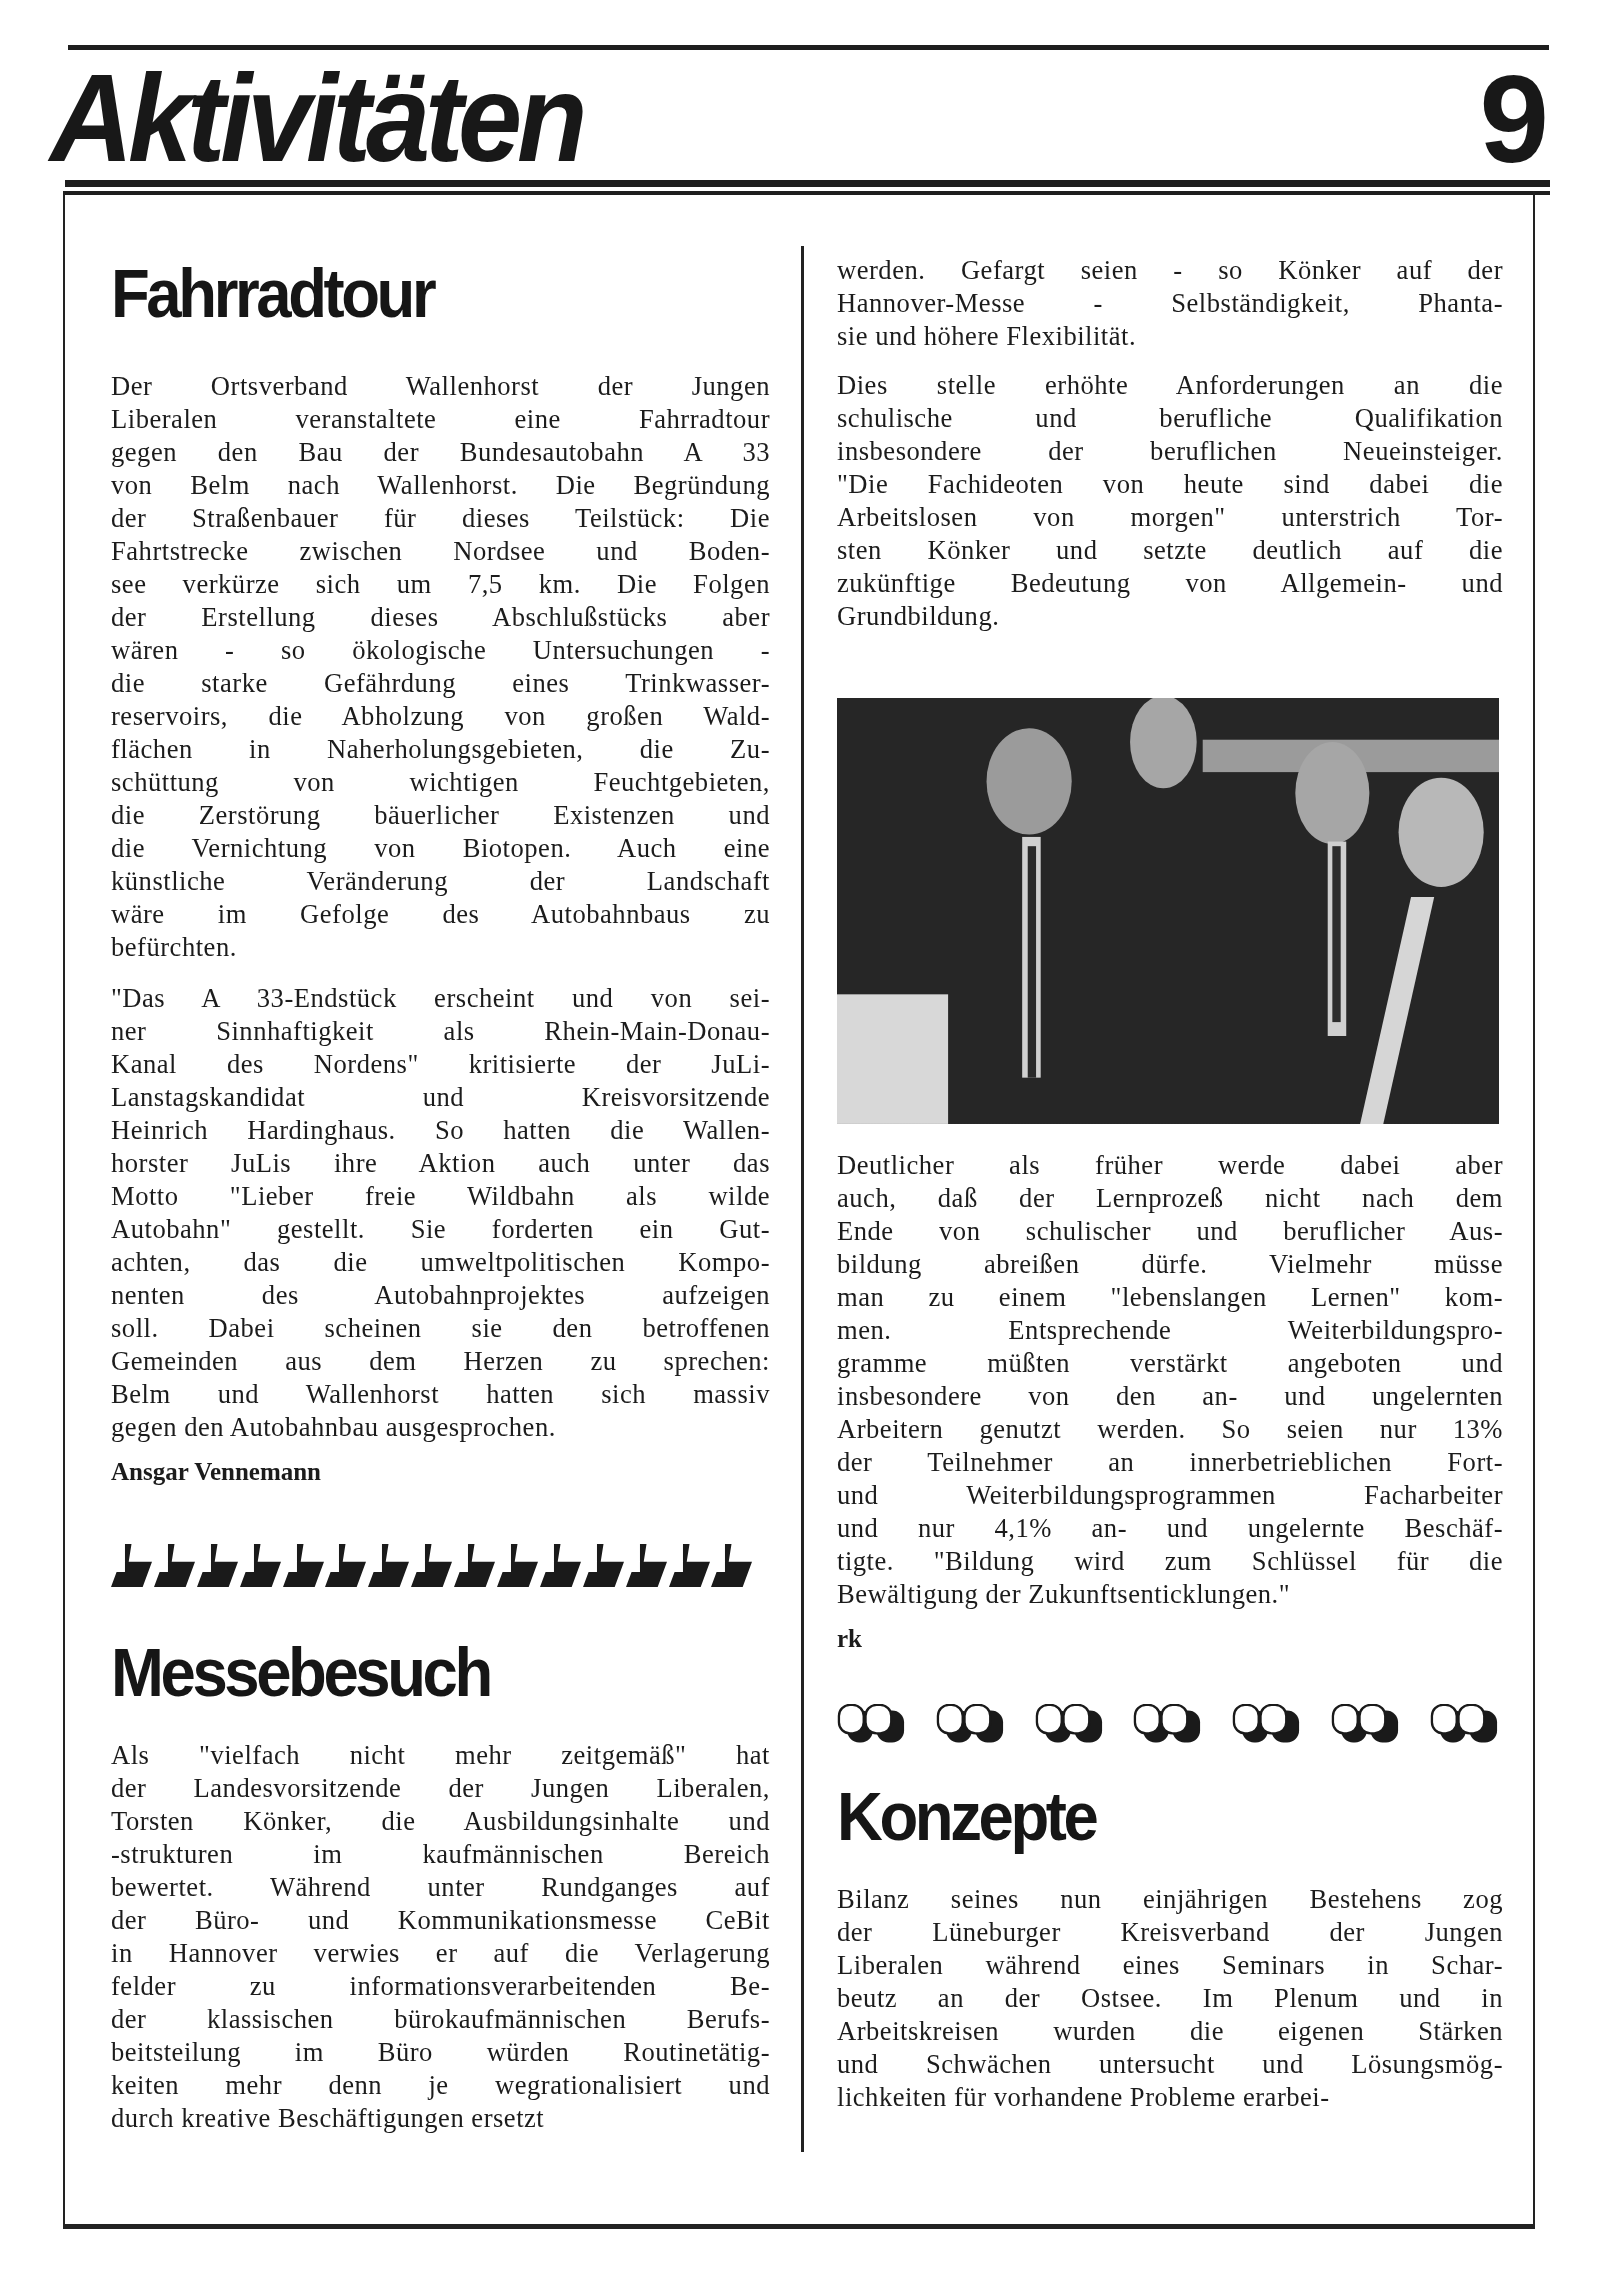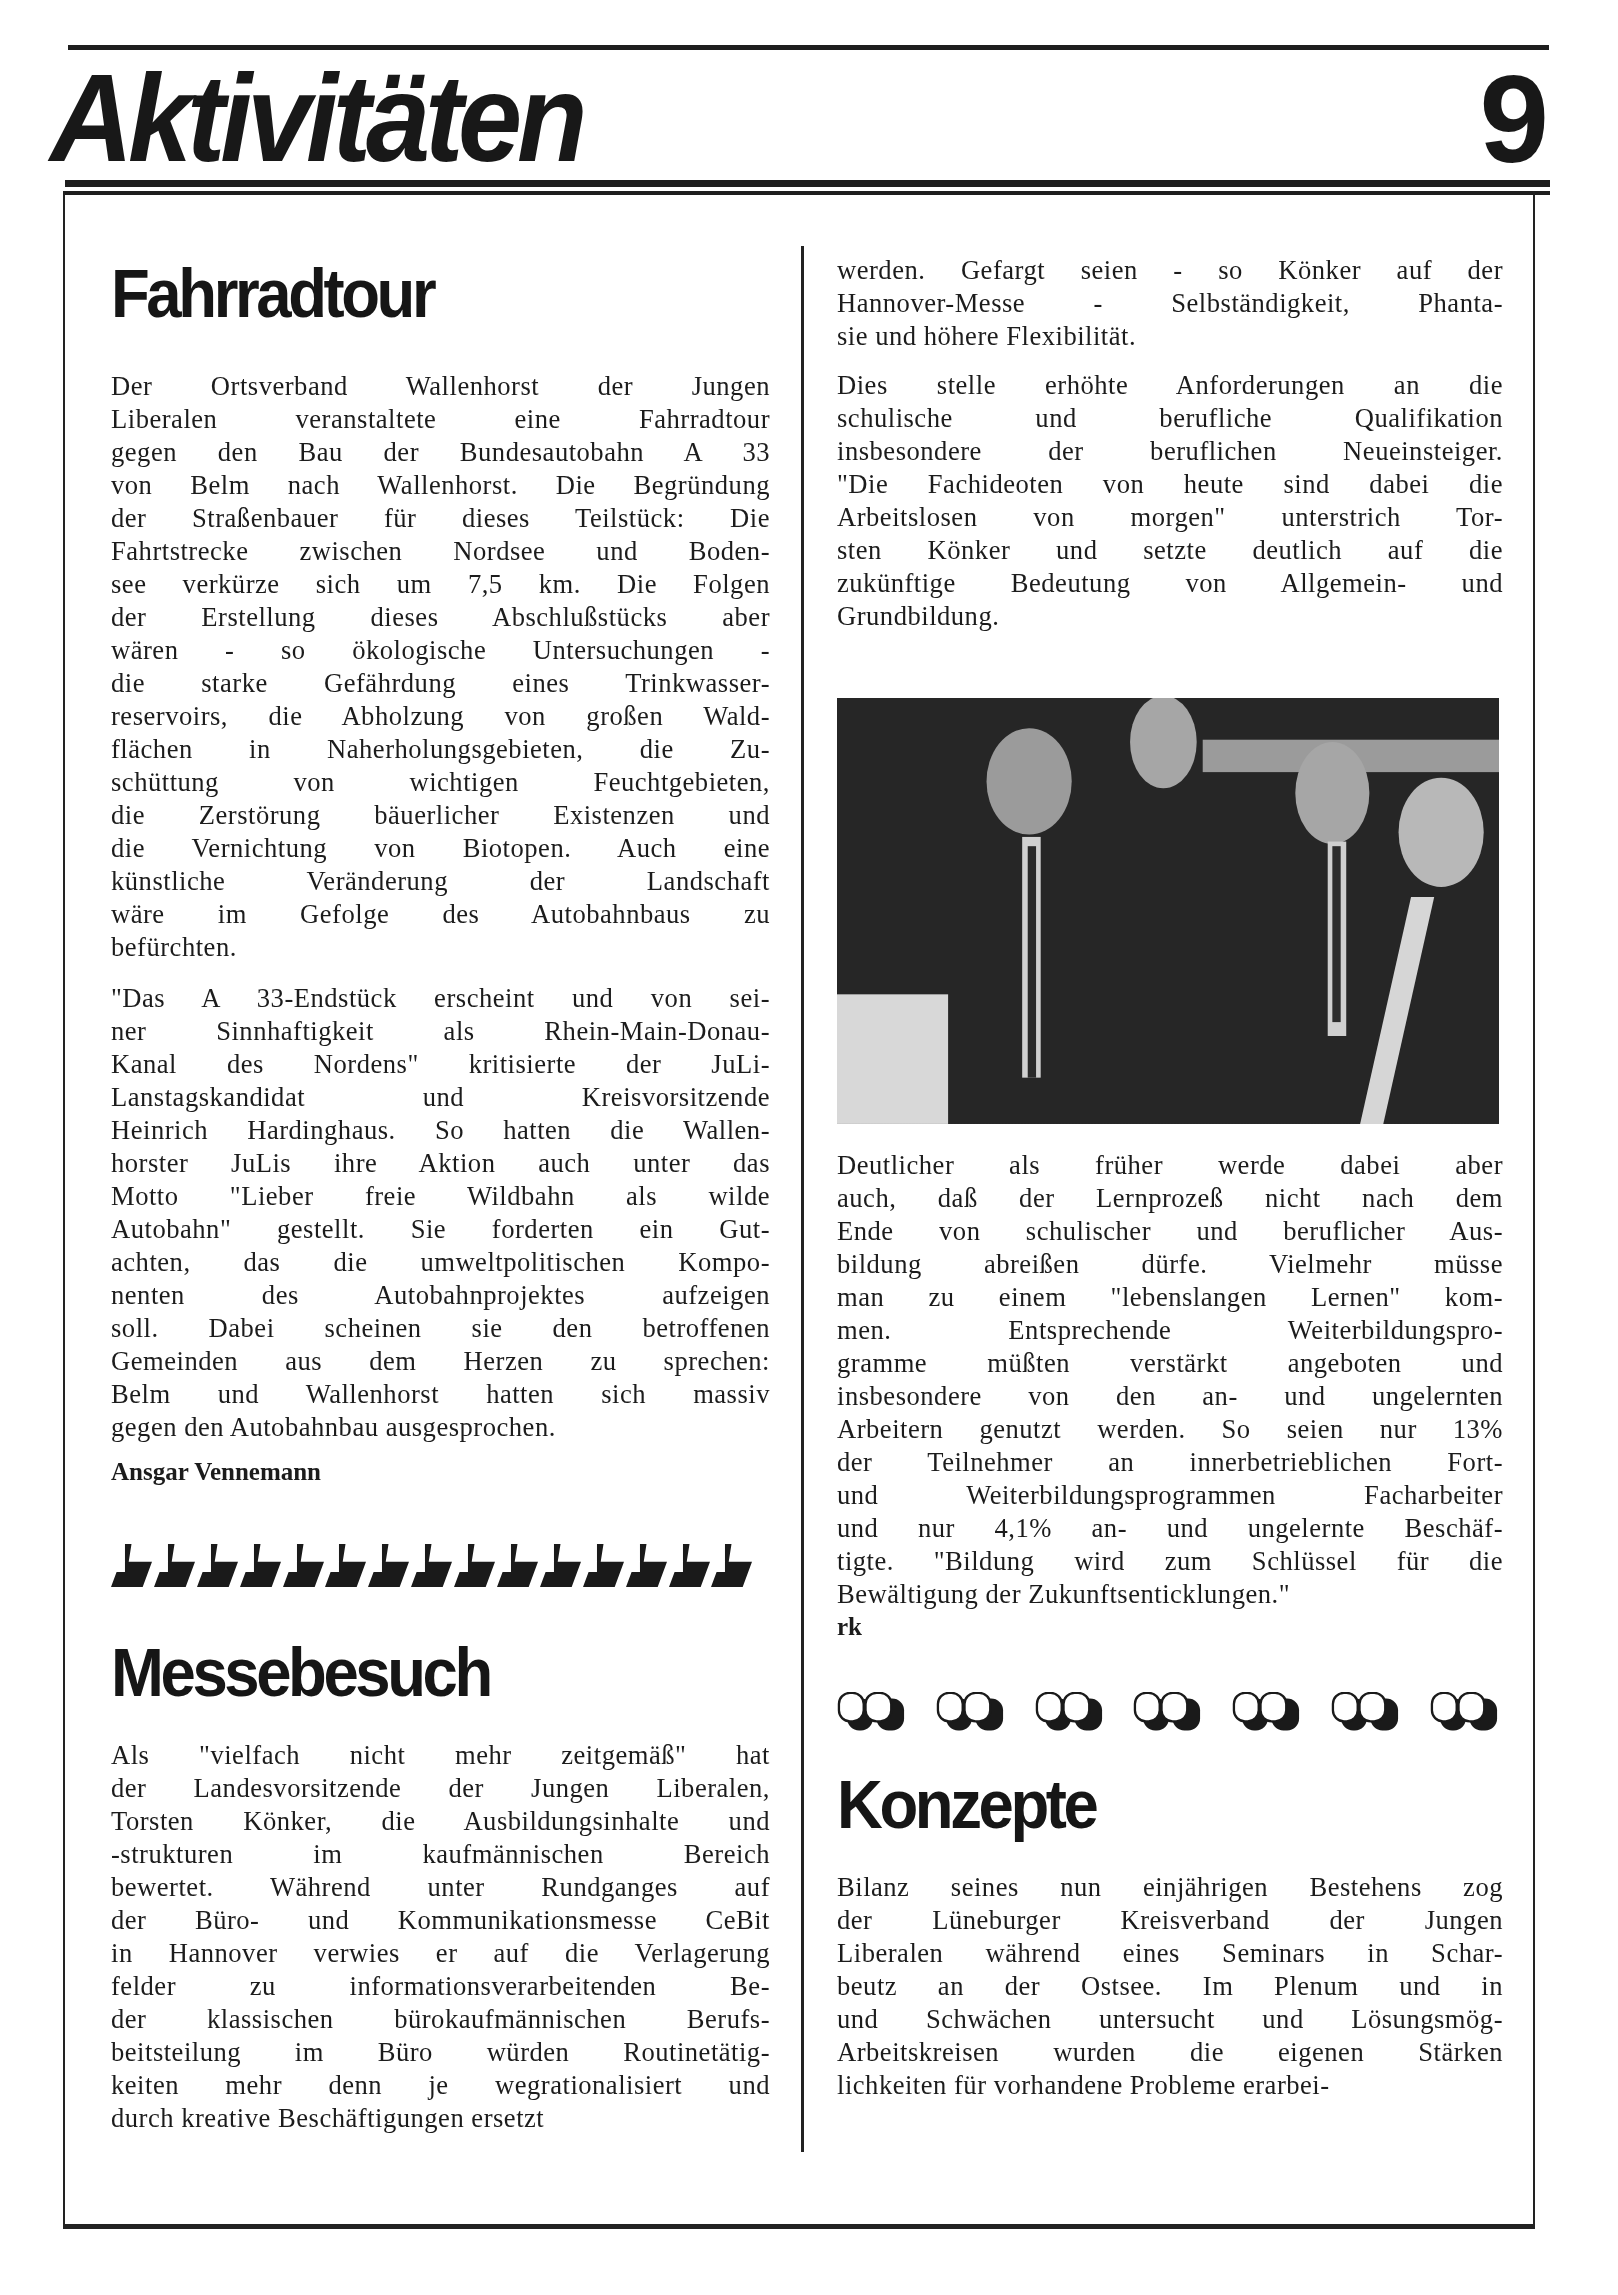--- a/index.html
+++ b/index.html
@@ -61,21 +61,21 @@
     #right-p1 { margin-top: 0; }
     #right-p2 { margin-top: 15.7px; }
     #photo {
       margin-top: 65px; width: 662px; height: 426px; position: relative; overflow: hidden;
       background: #2b2b2b;
       background-image:
         radial-gradient(circle, rgba(255,255,255,0.18) 0.6px, transparent 0.7px);
       background-size: 3.2px 3.2px;
     }
     #right-p3 { margin-top: 25px; }
-    #right-byline { }
+    #right-byline { margin-top: 12px; }
     #ornament-row-2 { margin-top: 49px; display: flex; justify-content: space-between; height: 39px; width: 662px; }
     #konzepte-headline { margin-top: 39px; }
     #konzepte-p1 { margin-top: 32px; }
 
     .orn-chevron { width: 41px; height: 43px; }
     .orn-pill { width: 69px; height: 39px; }
   </style>
 </head>
 <body>
 
@@ -288,18 +288,18 @@
         <rect x="62" y="2" width="56" height="62" rx="24" fill="#fff" stroke="#1a1a1a" stroke-width="5"></rect>
       </svg>
     </div>
 
   <h2 class="headline" id="konzepte-headline">Konzepte</h2>
   <p class="para" id="konzepte-p1">
       <span class="ln">Bilanz seines nun einjährigen Bestehens zog</span>
       <span class="ln">der Lüneburger Kreisverband der Jungen</span>
       <span class="ln">Liberalen während eines Seminars in Schar-</span>
       <span class="ln">beutz an der Ostsee. Im Plenum und in</span>
+      <span class="ln">Arbeitskreisen wurden die eigenen Stärken</span>
       <span class="ln">und Schwächen untersucht und Lösungsmög-</span>
-      <span class="ln">Arbeitskreisen wurden die eigenen Stärken</span>
       <span class="ln last">lichkeiten für vorhandene Probleme erarbei-</span>
     </p>
 </div>
 
 
 </body></html>

